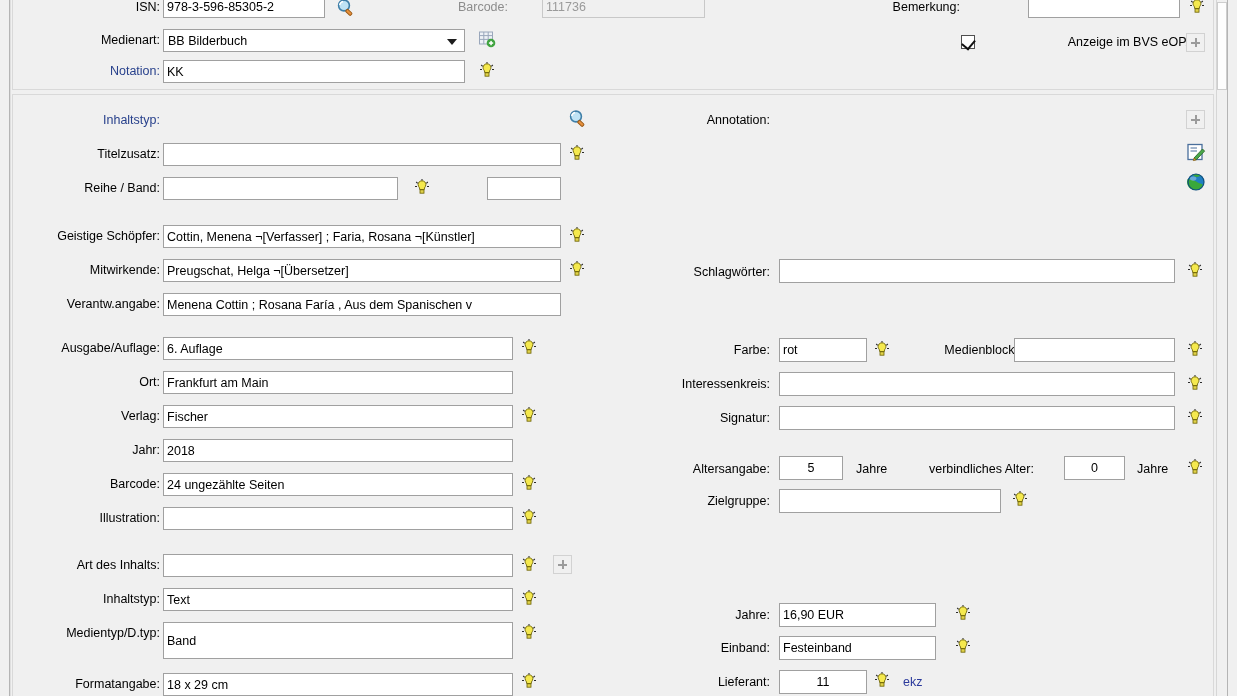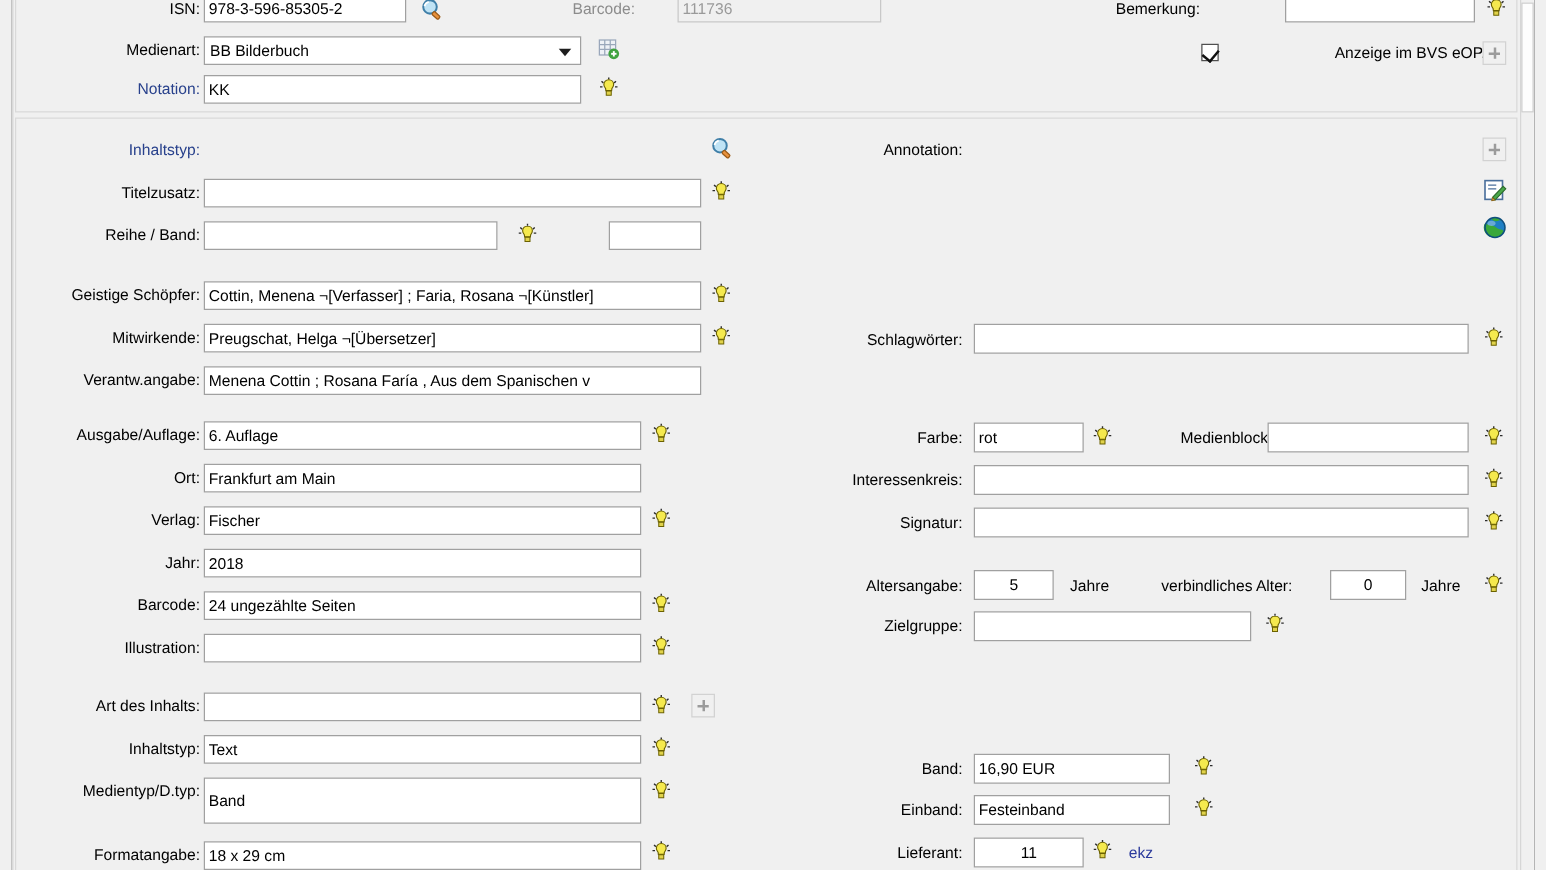--- a/index.html
+++ b/index.html
@@ -556,21 +556,21 @@
           <line x1="14" y1="8.5" x2="16" y2="8.5"></line>
           <line x1="3.2" y1="4" x2="4.7" y2="5.3"></line>
           <line x1="14.8" y1="4" x2="13.3" y2="5.3"></line>
           <line x1="9" y1="1" x2="9" y2="2.6"></line>
         </g>
         <path d="M9 2.8c-2.3 0-3.9 1.7-3.9 3.8 0 1.6 1 2.5 1.4 3.3l.2 1.6h4.6l.2-1.6c.4-.8 1.4-1.7 1.4-3.3 0-2.1-1.6-3.8-3.9-3.8z" fill="#f5e94e" stroke="#6b6100" stroke-width="0.9"></path>
         <rect x="7" y="11.8" width="4" height="3.4" fill="#e0d24a" stroke="#6b6100" stroke-width="0.8"></rect>
       </svg>
   </div>
 
-  <div class="lbl" style="left:660px;top:608px;width:110px;">Band:</div>
+  <div class="lbl" style="left:660px;top:608px;width:110px;">Jahre:</div>
   <div class="fld" style="left:779px;top:603px;width:157px;height:24px;">
     <span class="fld-txt">16,90 EUR</span>
   </div>
   <div class="bulb" style="left:954px;top:604px;">
     <svg viewBox="0 0 18 18">
         <g stroke="#2b2b2b" stroke-width="1.1">
           <line x1="2" y1="8.5" x2="4" y2="8.5"></line>
           <line x1="14" y1="8.5" x2="16" y2="8.5"></line>
           <line x1="3.2" y1="4" x2="4.7" y2="5.3"></line>
           <line x1="14.8" y1="4" x2="13.3" y2="5.3"></line>

